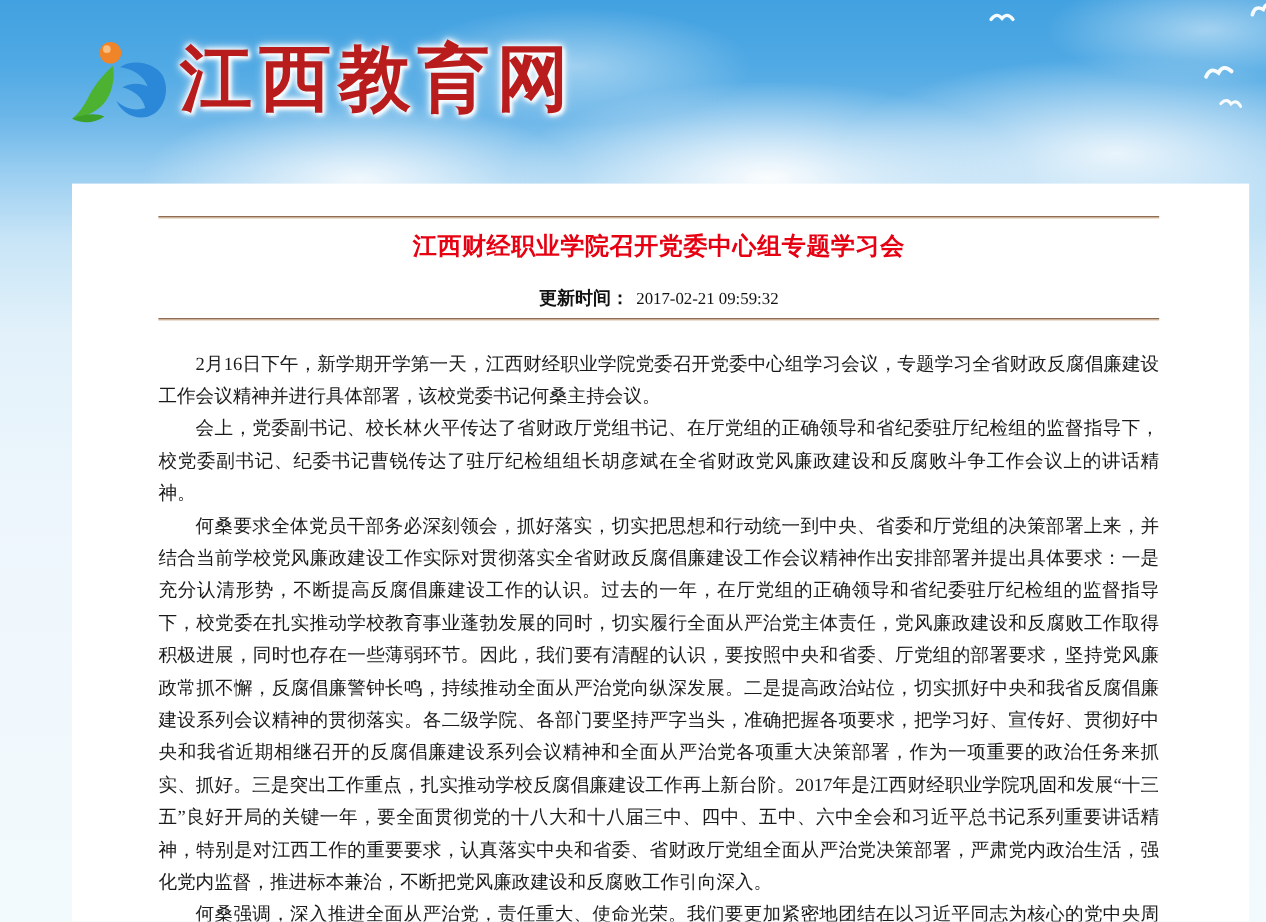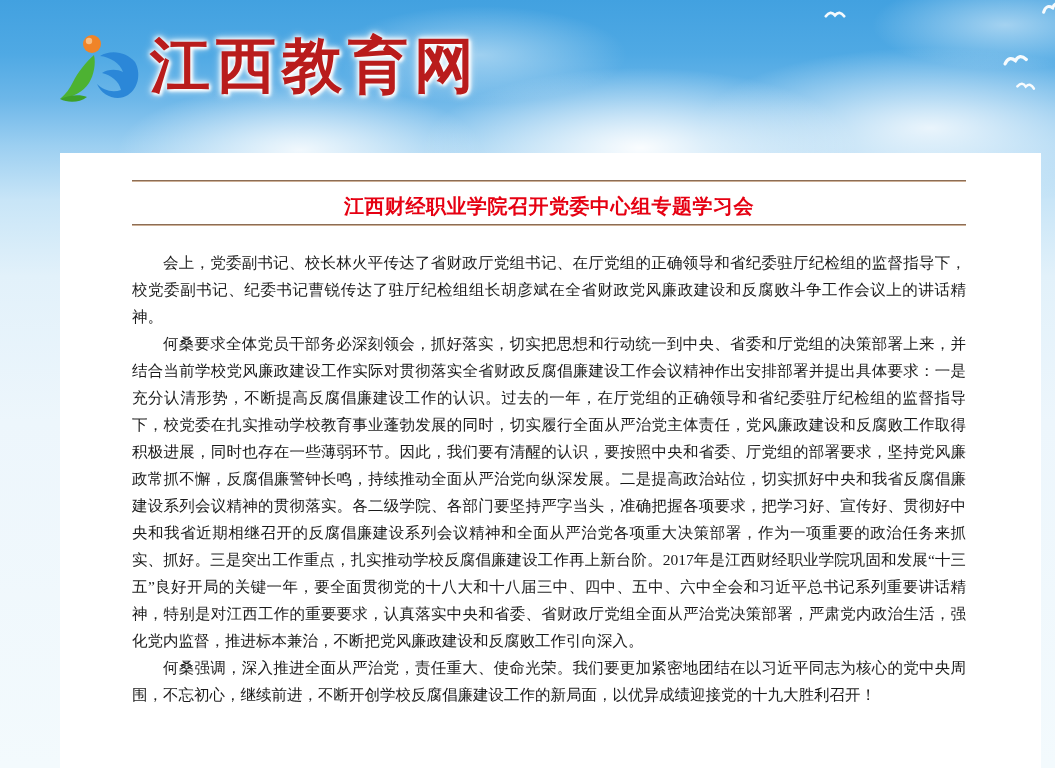--- a/index.html
+++ b/index.html
@@ -83,20 +83,24 @@
       <path d="M2 8 Q7 1 12 7 Q17 1 22 8" stroke="#ffffff" stroke-width="3" fill="none" stroke-linecap="round"></path>
     </svg>
   <svg class="bird bird4" width="24" height="12" viewBox="0 0 24 10">
       <path d="M2 8 Q7 1 12 7 Q17 1 22 8" stroke="#ffffff" stroke-width="3" fill="none" stroke-linecap="round"></path>
     </svg>
 </div>
 
 <div class="article-card">
   <hr class="rule rule-top">
   <h1 class="article-title">江西财经职业学院召开党委中心组专题学习会</h1>
+  <div class="article-meta">
+    <span class="meta-label">更新时间：</span><span class="meta-value">2017-02-21 09:59:32</span>
+  </div>
   <hr class="rule rule-bottom">
   <div class="article-body">
+    <p>2月16日下午，新学期开学第一天，江西财经职业学院党委召开党委中心组学习会议，专题学习全省财政反腐倡廉建设工作会议精神并进行具体部署，该校党委书记何桑主持会议。</p>
     <p>会上，党委副书记、校长林火平传达了省财政厅党组书记、在厅党组的正确领导和省纪委驻厅纪检组的监督指导下，校党委副书记、纪委书记曹锐传达了驻厅纪检组组长胡彦斌在全省财政党风廉政建设和反腐败斗争工作会议上的讲话精神。</p>
     <p>何桑要求全体党员干部务必深刻领会，抓好落实，切实把思想和行动统一到中央、省委和厅党组的决策部署上来，并结合当前学校党风廉政建设工作实际对贯彻落实全省财政反腐倡廉建设工作会议精神作出安排部署并提出具体要求：一是充分认清形势，不断提高反腐倡廉建设工作的认识。过去的一年，在厅党组的正确领导和省纪委驻厅纪检组的监督指导下，校党委在扎实推动学校教育事业蓬勃发展的同时，切实履行全面从严治党主体责任，党风廉政建设和反腐败工作取得积极进展，同时也存在一些薄弱环节。因此，我们要有清醒的认识，要按照中央和省委、厅党组的部署要求，坚持党风廉政常抓不懈，反腐倡廉警钟长鸣，持续推动全面从严治党向纵深发展。二是提高政治站位，切实抓好中央和我省反腐倡廉建设系列会议精神的贯彻落实。各二级学院、各部门要坚持严字当头，准确把握各项要求，把学习好、宣传好、贯彻好中央和我省近期相继召开的反腐倡廉建设系列会议精神和全面从严治党各项重大决策部署，作为一项重要的政治任务来抓实、抓好。三是突出工作重点，扎实推动学校反腐倡廉建设工作再上新台阶。2017年是江西财经职业学院巩固和发展“十三五”良好开局的关键一年，要全面贯彻党的十八大和十八届三中、四中、五中、六中全会和习近平总书记系列重要讲话精神，特别是对江西工作的重要要求，认真落实中央和省委、省财政厅党组全面从严治党决策部署，严肃党内政治生活，强化党内监督，推进标本兼治，不断把党风廉政建设和反腐败工作引向深入。</p>
     <p>何桑强调，深入推进全面从严治党，责任重大、使命光荣。我们要更加紧密地团结在以习近平同志为核心的党中央周围，不忘初心，继续前进，不断开创学校反腐倡廉建设工作的新局面，以优异成绩迎接党的十九大胜利召开！</p>
 
   </div>
 </div>
 
 </body></html>

